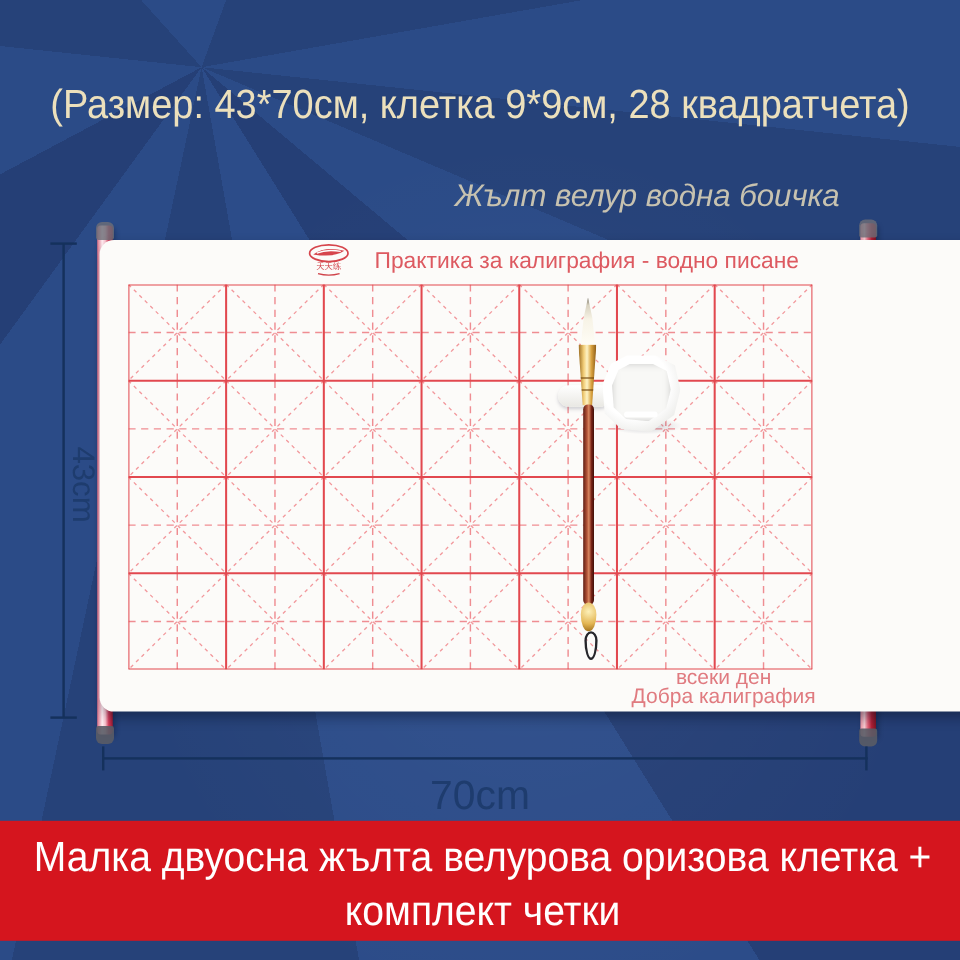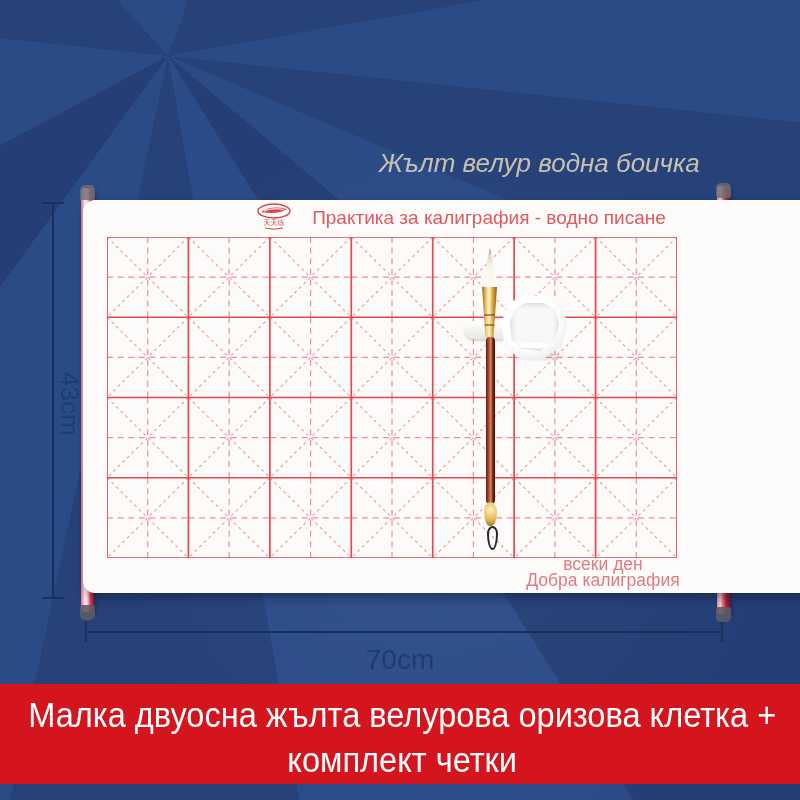--- a/index.html
+++ b/index.html
@@ -118,34 +118,37 @@
   .vtick-t{left:42px;top:202px;width:22px;height:2px;}
   .vtick-b{left:42px;top:597px;width:22px;height:2px;}
   .hline{left:86px;top:631px;width:637px;height:2px;}
   .htick-l{left:85px;top:622px;width:2px;height:20px;}
   .htick-r{left:721px;top:622px;width:2px;height:20px;}
   .height-label{
     left:40px;top:372px;width:60px;height:60px;color:#1e3c6e;font-size:26px;
     transform:rotate(90deg);transform-origin:50% 50%;text-align:center;line-height:60px;white-space:nowrap;
   }
   .width-label{
-    left:350px;top:644px;width:100px;text-align:center;color:#1e3c6e;font-size:28px;
+    left:350px;top:644px;width:100px;text-align:center;color:#1e3c6e;font-size:34px;
   }
   
   .banner{
     left:0;right:0;top:684px;height:100px;background:#d5151e;
     color:#ffffff;text-align:center;
   }
   .banner-text{padding-top:8px;font-size:35px;line-height:45px;white-space:nowrap;}
 </style>
 </head>
 <body>
 
 <div id="stage">
 
+  <div class="abs title">
+    <span class="squeeze">(Размер: 43*70см, клетка 9*9см, 28 квадратчета)</span>
+  </div>
 
   <div class="abs subtitle">Жълт велур водна боичка</div>
 
   <div class="abs rod rod-left"></div>
   <div class="abs rod rod-right"></div>
   <div class="abs rod-cap cap-tl"></div>
   <div class="abs rod-cap cap-bl"></div>
   <div class="abs rod-cap cap-tr"></div>
   <div class="abs rod-cap cap-br"></div>
 

